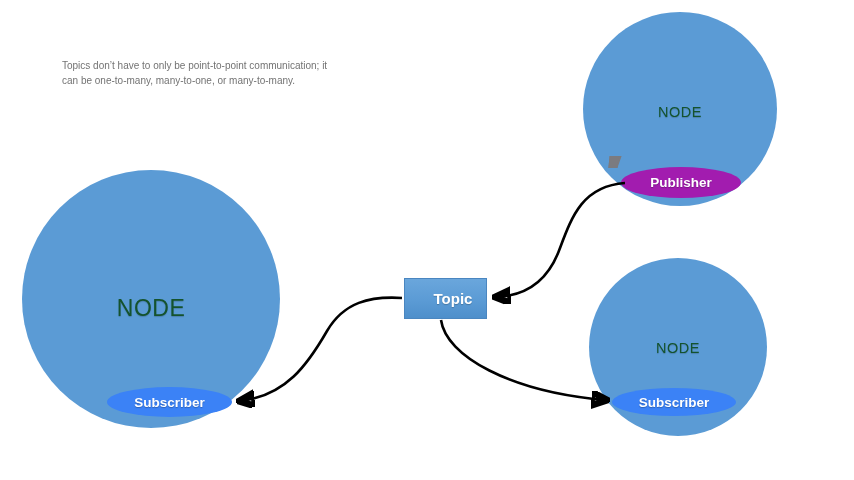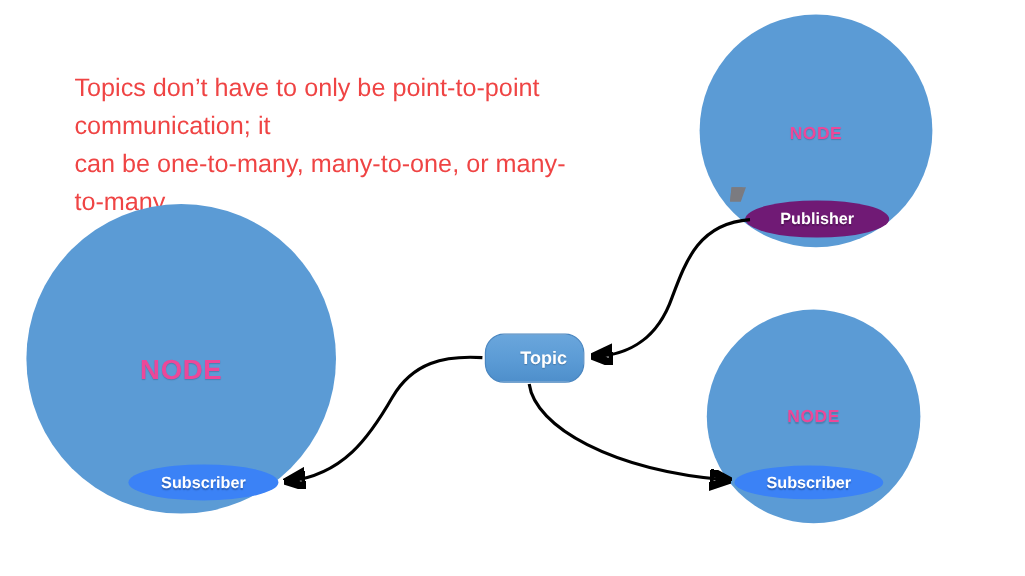--- a/index.html
+++ b/index.html
@@ -15,35 +15,35 @@
     width: 854px;
     height: 480px;
     background: #ffffff;
     overflow: hidden;
   }
   .caption {
     position: absolute;
     left: 62px;
     top: 58px;
     width: 420px;
-    font-size: 21px;
+    font-size: 10px;
     line-height: 1.5;
-    color: #ef4444;
+    color: #737373;
     font-family: "Liberation Sans", sans-serif;
     white-space: pre-line;
   }
   .node-circle {
     position: absolute;
     border-radius: 50%;
     background: #5B9BD5;
   }
   .node-label {
     position: absolute;
-    color: #ec4899;
-    font-weight: bold;
+    color: #14532d;
+    font-weight: normal;
     text-align: center;
     letter-spacing: 0.5px;
     font-family: "Liberation Sans", sans-serif;
     text-shadow: 0 1px 1px rgba(0,0,0,0.18);
   }
   .node-label.big { font-size: 23px; }
   .node-label.small { font-size: 14.5px; }
 
   .oval {
     position: absolute;
@@ -51,40 +51,40 @@
     display: flex;
     align-items: center;
     justify-content: center;
     color: #ffffff;
     font-weight: bold;
     font-size: 13.5px;
     font-family: "Liberation Sans", sans-serif;
     text-shadow: 0 1px 1px rgba(0,0,0,0.25);
   }
   .oval.subscriber { background: #3b82f6; }
-  .oval.publisher  { background: #701a75; }
+  .oval.publisher  { background: #a21caf; }
   .oval.message    { background: #7B7B80; }
 
   .msg-tail {
     position: absolute;
     width: 0; height: 0;
     border-left: 9px solid #7B7B80;
     border-right: 3px solid transparent;
     border-top: 12px solid #7B7B80;
     border-bottom: 0;
     transform: skewX(-6deg);
   }
 
   .topic-box {
     position: absolute;
     left: 404px;
     top: 278px;
     width: 83px;
     height: 41px;
-    border-radius: 16px;
+    border-radius: 0;
     background: linear-gradient(180deg, #6AA6DC 0%, #5B9BD5 55%, #4E8FCB 100%);
     border: 1px solid #4A86C0;
     box-sizing: border-box;
     display: flex;
     align-items: center;
     justify-content: center;
     color: #ffffff;
     font-weight: bold;
     font-size: 15px;
     font-family: "Liberation Sans", sans-serif;

